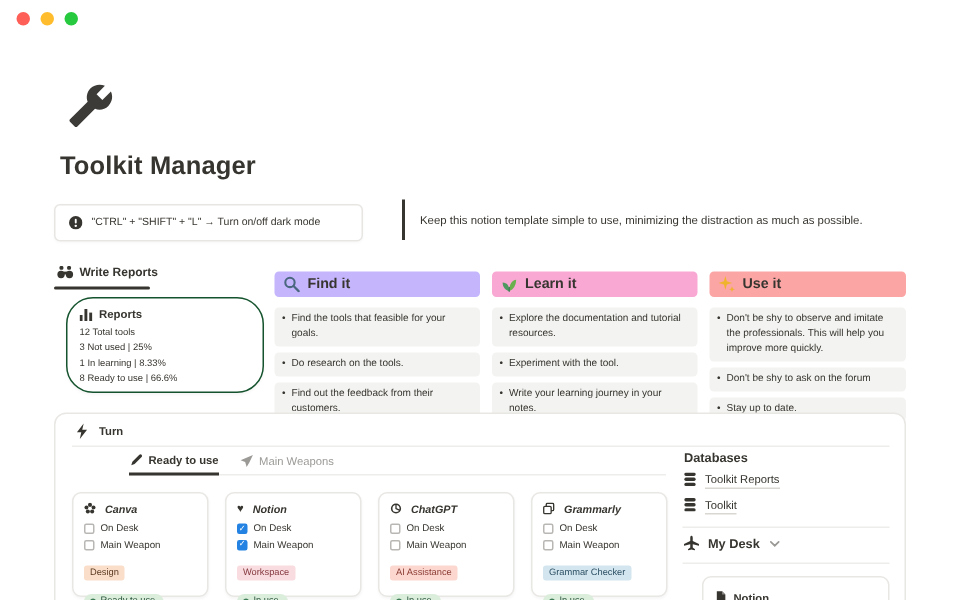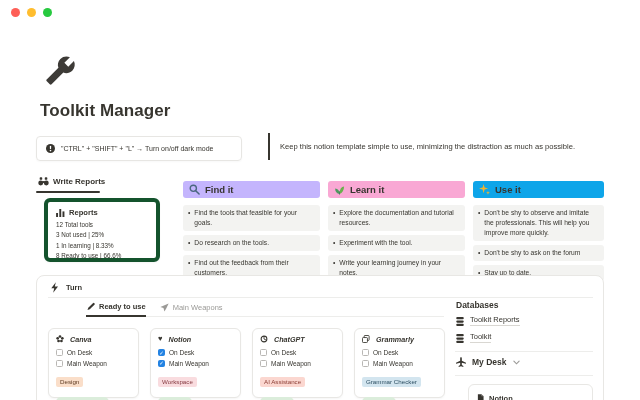--- a/index.html
+++ b/index.html
@@ -29,22 +29,22 @@
   .quote { left:268px; top:133px; width:340px; height:27px; border-left:2.5px solid #37352f;
     padding-left:10px; display:flex; align-items:center; }
   .quote-text { font-size:7.6px; }
 
   
   .rtab { left:38px; top:177px; display:flex; align-items:center; gap:4px; }
   .rtab-label { font-size:8px; font-weight:600; }
   .rtab-underline { left:36px; top:191px; width:64px; height:2px; background:#37352f; border-radius:1px; }
 
   
-  .reports-card { left:44px; top:198px; width:116px; height:64px; border:4px solid #14532d;
-    border-radius:6px; background:#fff; box-shadow:0 1px 2px rgba(15,15,15,.04); padding:6px 8px; }
+  .reports-card { left:44px; top:198px; width:132px; height:64px; border:1px solid #14532d;
+    border-radius:18px; background:#fff; box-shadow:0 1px 2px rgba(15,15,15,.04); padding:6px 8px; }
   .reports-title-row { display:flex; align-items:center; gap:4px; margin-bottom:4px; }
   .reports-title { font-size:7.6px; font-weight:700; }
   .reports-row { font-size:6.3px; color:#37352f; margin-bottom:3.4px; }
 
   
   .guide { top:181px; }
   #guide-0 { left:183px; width:137px; }
   #guide-1 { left:328px; width:137px; }
   #guide-2 { left:473px; width:131px; }
   .guide-header { display:flex; align-items:center; gap:5px; border-radius:3px; padding:3px 6px; height:17px; }
@@ -79,21 +79,21 @@
   .cb.checked { background:#2483e2; border-color:#2483e2; }
   .cb.checked::after { content:"✓"; }
   .cb-label { font-size:6.5px; }
   .tag { display:inline-block; font-size:6.2px; padding:1.5px 4px; border-radius:2px; margin:1px 0 3px; }
   .status-pill { display:inline-flex; align-items:center; gap:3px; font-size:6.2px;
     padding:1.5px 6px 1.5px 4px; border-radius:8px; }
   .status-dot { width:4px; height:4px; border-radius:50%; background:#3f7d56; }
 
   
   .db-title { left:456px; top:300px; font-size:8.5px; font-weight:700; }
-  .db-item { left:456px; display:flex; align-items:flex-end; gap:6px; }
+  .db-item { left:456px; display:flex; align-items:flex-start; gap:6px; }
   #db-item-0 { top:315px; } #db-item-1 { top:332px; }
   .db-item-label { font-size:7.5px; font-weight:500; border-bottom:1px solid #d9d7d2; padding-bottom:.5px; }
   .side-divider { left:455px; width:138px; height:1px; background:#ededeb; }
   #side-div-0 { top:351px; } #side-div-1 { top:375px; }
   .my-desk { left:456px; top:357px; display:flex; align-items:center; gap:6px; }
   .my-desk-label { font-size:8.5px; font-weight:700; }
   .desk-card { left:468px; top:384px; width:125px; height:28px; border:1px solid #e8e7e4;
     border-radius:6px; background:#fff; padding:5px 8px; display:flex; align-items:center; gap:5px; }
   .desk-card-label { font-size:7.5px; font-weight:600; }
 
@@ -212,21 +212,21 @@
           <span>Experiment with the tool.</span>
         </div>
       <div class="guide-item">
           <span class="bullet">•</span>
           <span>Write your learning journey in your notes.</span>
         </div>
     </div>
   </div>
 
   <div class="abs guide" id="guide-2">
-    <div class="guide-header" style="background-color: #0ea5e9;">
+    <div class="guide-header" style="background-color: #fca5a5;">
       <span>
         <svg width="11" height="11" viewBox="0 0 12 12">
           <path d="M5 0 L6.1 3.9 L10 5 L6.1 6.1 L5 10 L3.9 6.1 L0 5 L3.9 3.9 Z" fill="#f0b32e"></path>
           <path d="M9.8 7.5 L10.4 9 L11.9 9.6 L10.4 10.2 L9.8 11.7 L9.2 10.2 L7.7 9.6 L9.2 9 Z" fill="#f0b32e"></path>
         </svg>
       </span>
       <span class="guide-title">Use it</span>
     </div>
     <div class="guide-items">
       <div class="guide-item">

